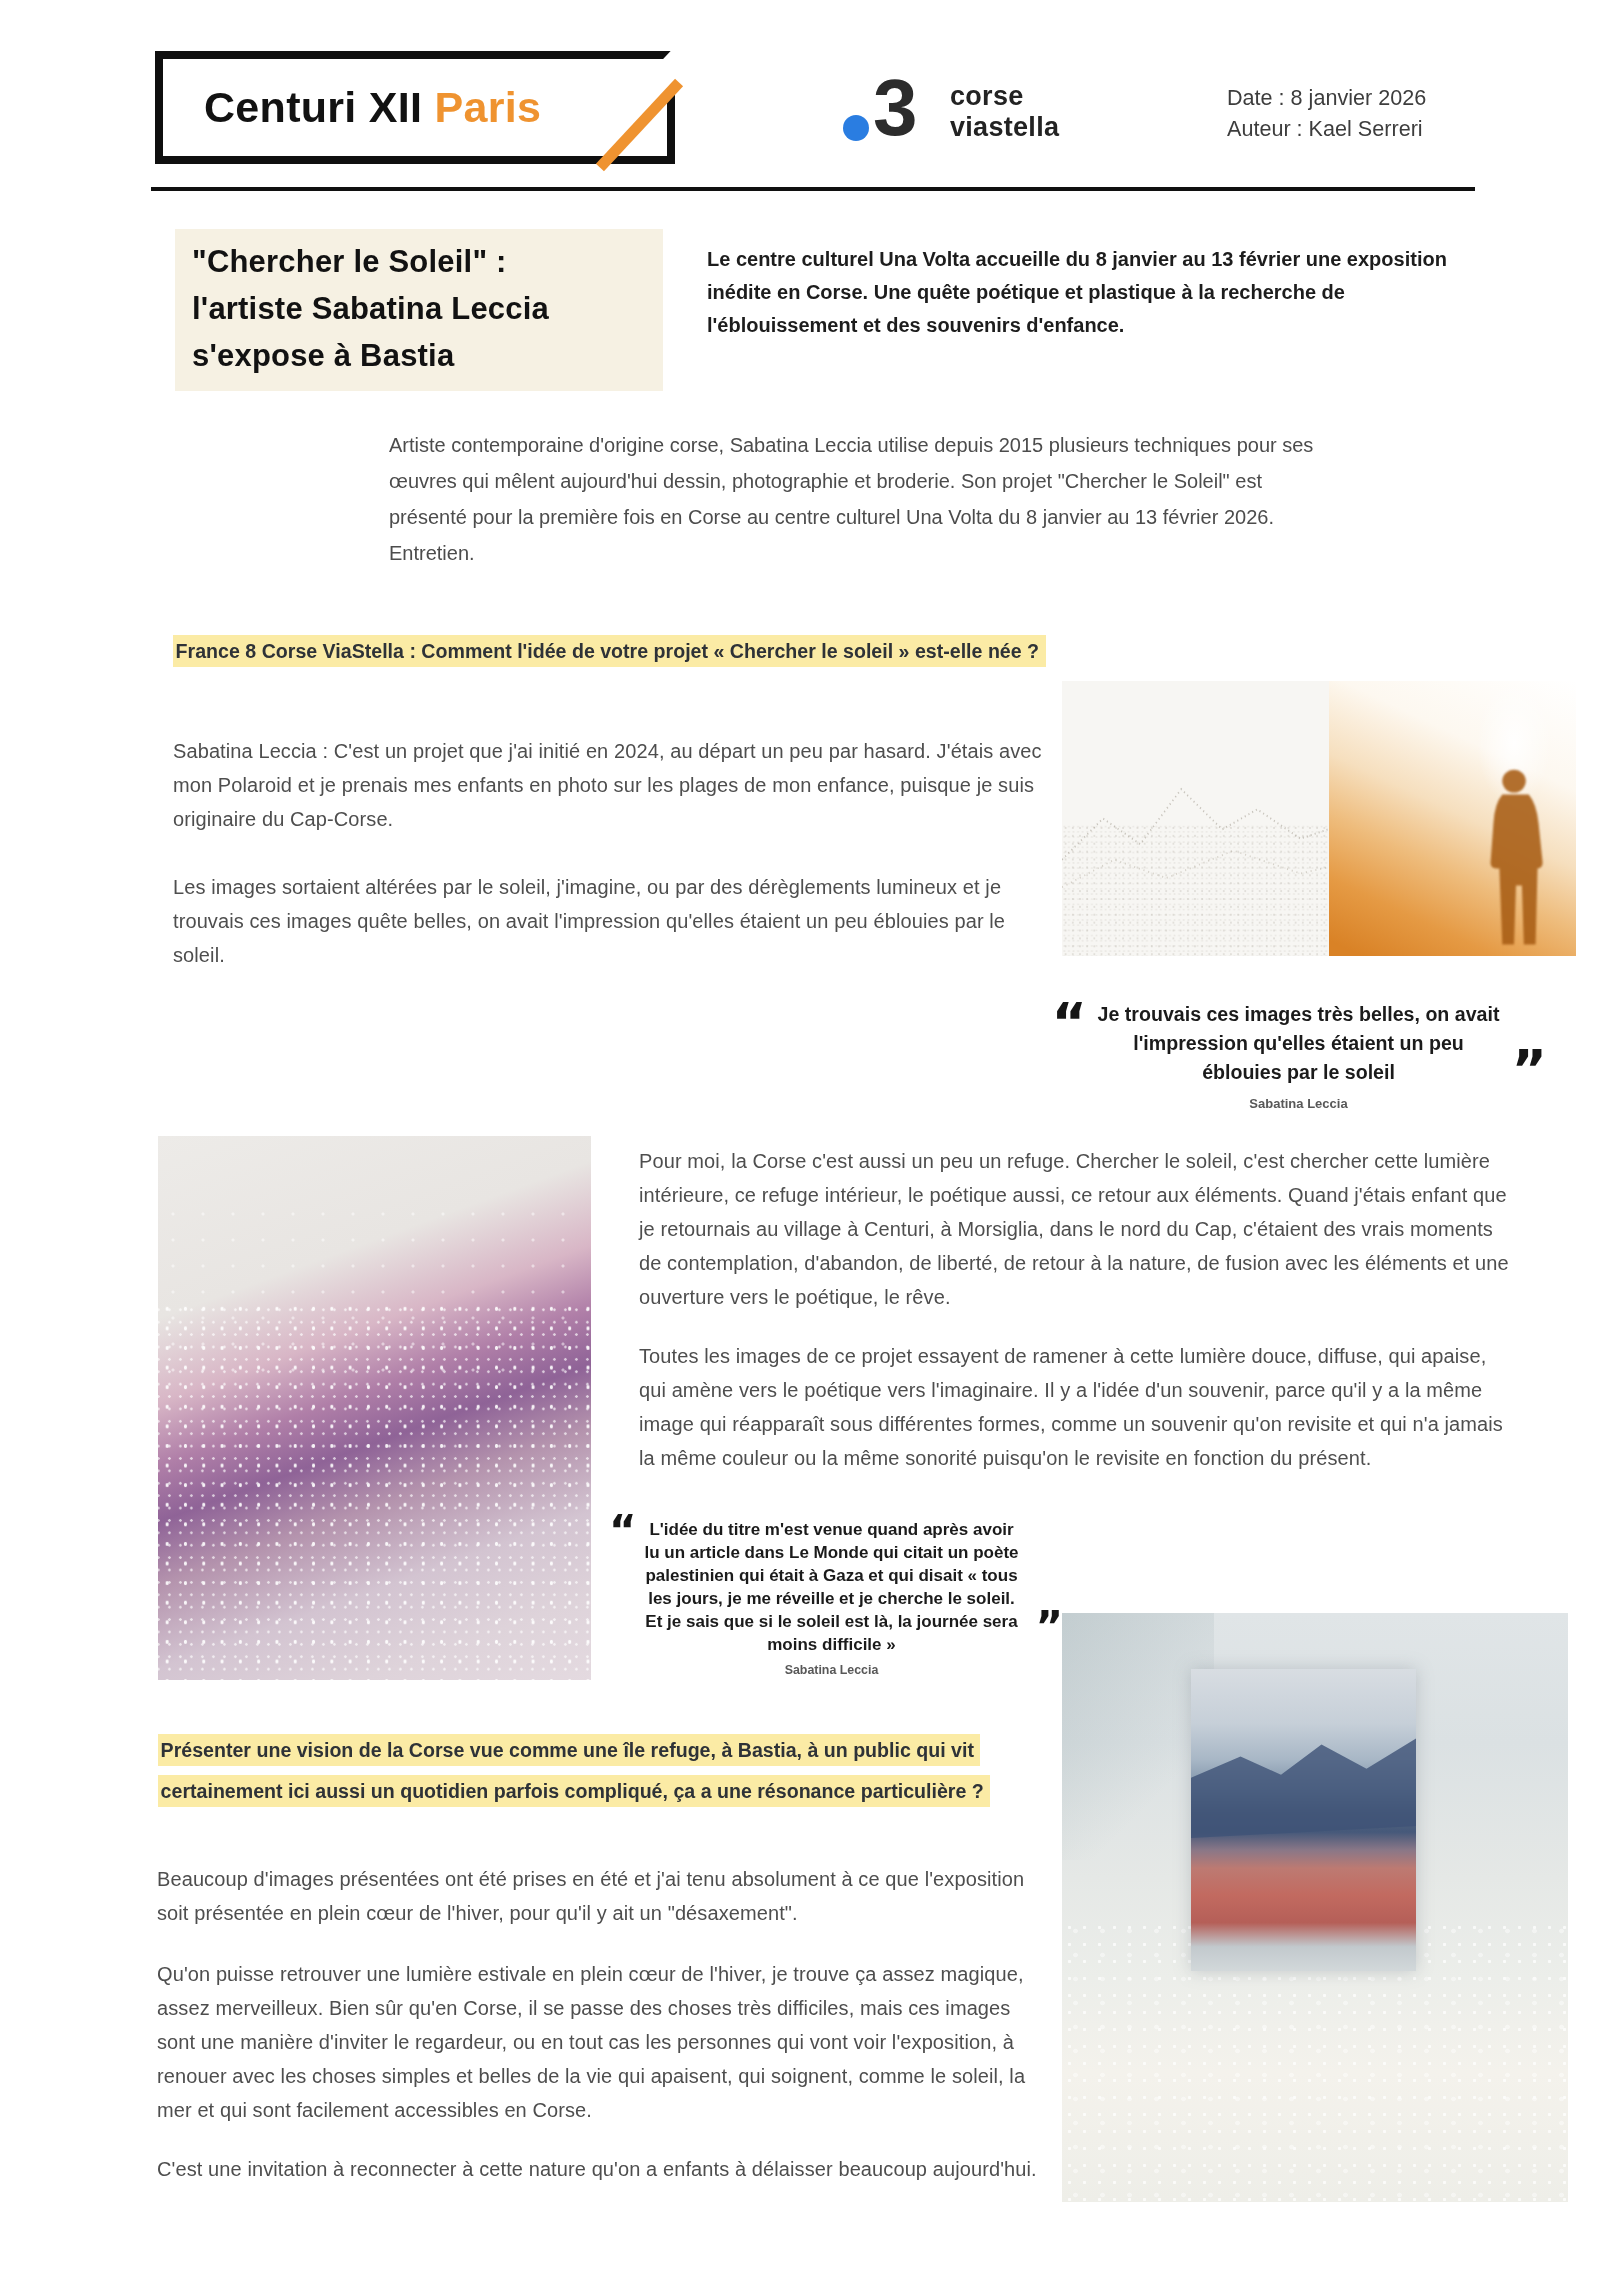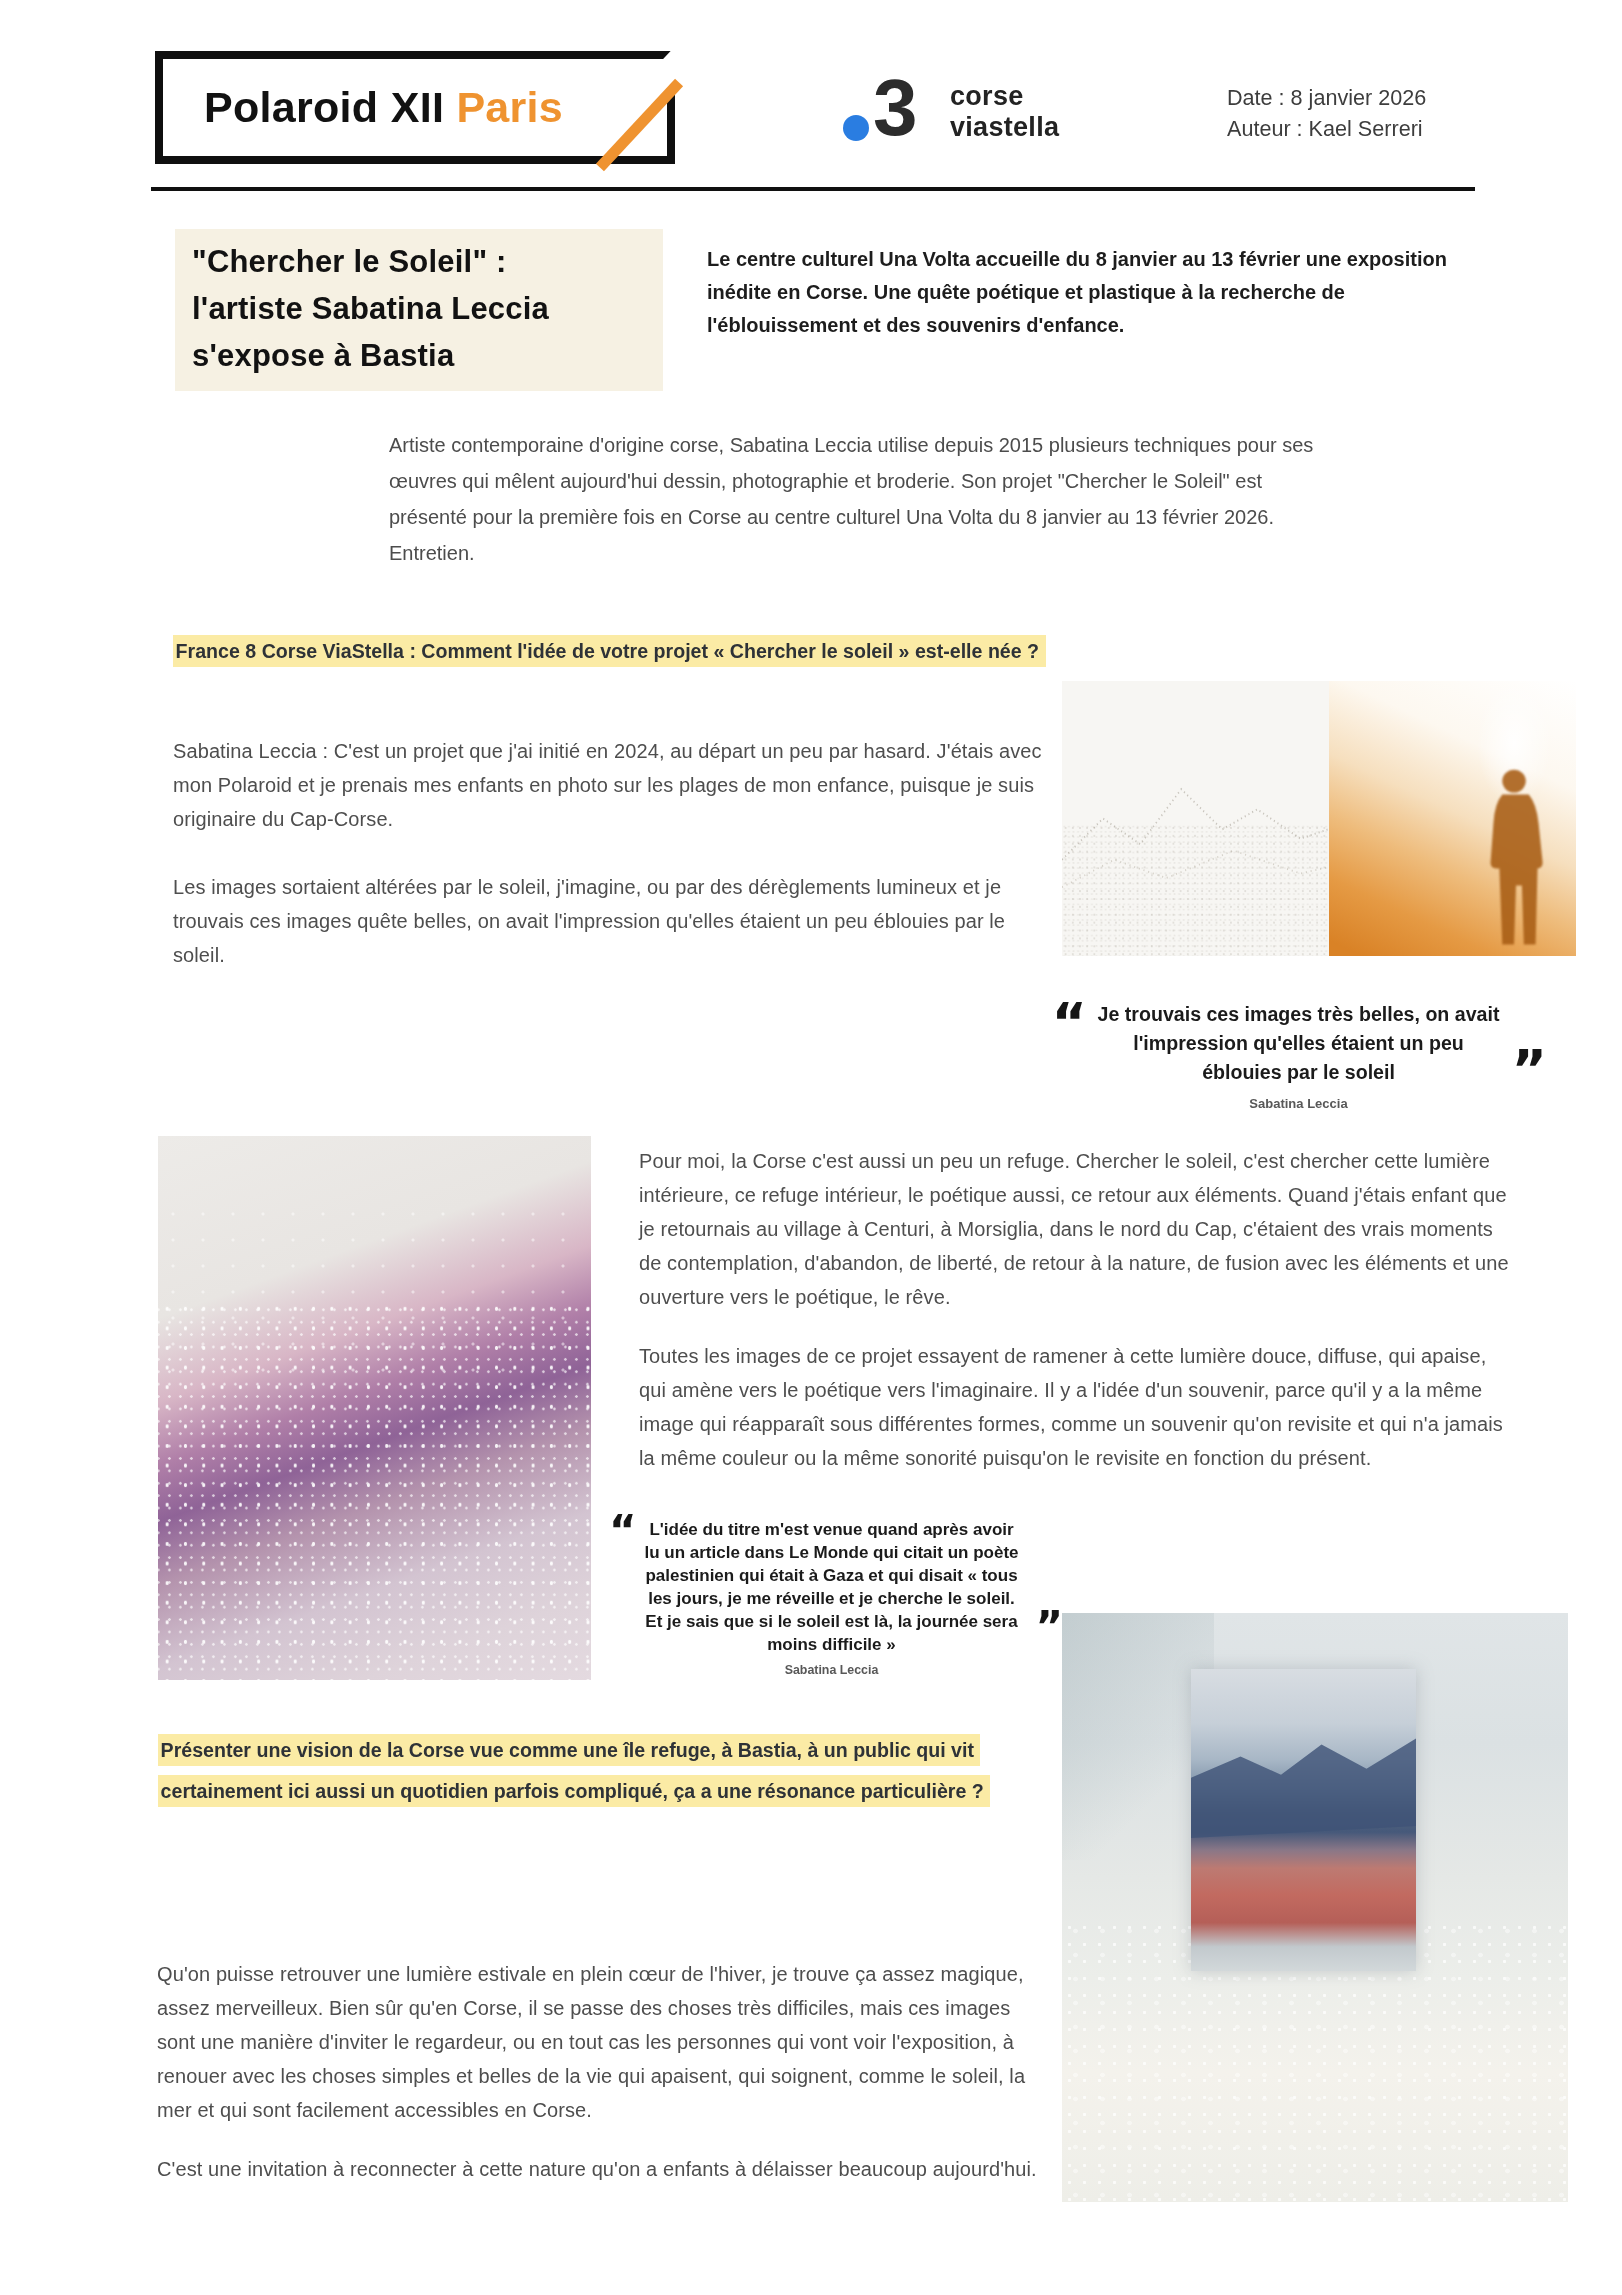--- a/index.html
+++ b/index.html
@@ -98,21 +98,21 @@
      background:linear-gradient(180deg,#d8dde2 0%,#c6cfd8 18%,#a8b7c6 30%,#7b8fa6 40%,#51647f 48%,#46597a 54%,#8a7787 60%,#bd7a72 66%,#c26a60 75%,#b55f58 84%,#c2c9cd 92%,#d2d8da 100%);}
   .inner-ridge{left:0;top:0;width:100%;height:100%;background:#3f5377;opacity:.8;
      clip-path:polygon(0 36%,22% 29%,40% 35%,58% 25%,78% 33%,100% 23%,100% 52%,0 56%);}
 </style>
 </head>
 <body>
 
 <div class="page">
 
   <div class="abs logo-box">
-    <div class="logo-text"><span>Polaroid XII </span><span class="logo-paris">Paris</span></div>
+    <div class="logo-text"><span>Centuri XII </span><span class="logo-paris">Paris</span></div>
   </div>
   <div class="abs logo-notch"></div>
   <div class="abs logo-slash"></div>
 
   <div class="abs f3-dot"></div>
   <div class="abs f3-three">3</div>
   <div class="abs f3-lines">
     <div>corse</div>
     <div>viastella</div>
   </div>
@@ -178,17 +178,18 @@
 
   <div class="abs img2">
     <div class="abs sea-shade"></div>
     <div class="abs sea-sparkle"></div>
     <div class="abs inner-photo">
       <div class="abs inner-ridge"></div>
     </div>
   </div>
 
   <div class="abs question q2"><span class="hl">Présenter une vision de la Corse vue comme une île refuge, à Bastia, à un public qui vit certainement ici aussi un quotidien parfois compliqué, ça a une résonance particulière ?</span></div>
+  <div class="abs body-text b1">Beaucoup d'images présentées ont été prises en été et j'ai tenu absolument à ce que l'exposition soit présentée en plein cœur de l'hiver, pour qu'il y ait un "désaxement".</div>
   <div class="abs body-text b2">Qu'on puisse retrouver une lumière estivale en plein cœur de l'hiver, je trouve ça assez magique, assez merveilleux. Bien sûr qu'en Corse, il se passe des choses très difficiles, mais ces images sont une manière d'inviter le regardeur, ou en tout cas les personnes qui vont voir l'exposition, à renouer avec les choses simples et belles de la vie qui apaisent, qui soignent, comme le soleil, la mer et qui sont facilement accessibles en Corse.</div>
   <div class="abs body-text b3">C'est une invitation à reconnecter à cette nature qu'on a enfants à délaisser beaucoup aujourd'hui.</div>
 
 </div>
 
 
 </body></html>

